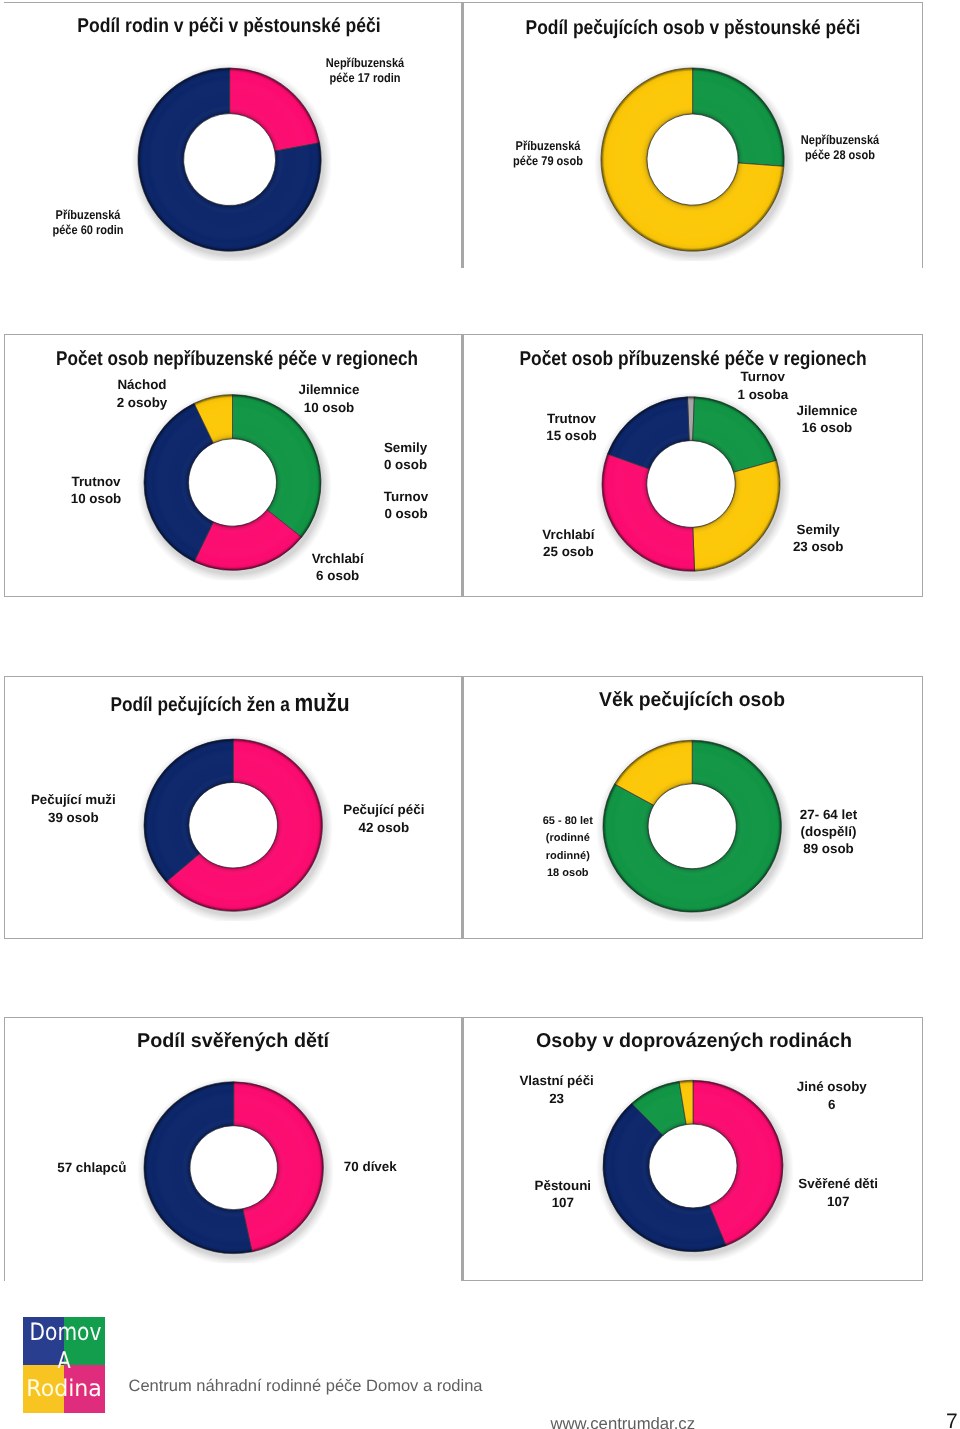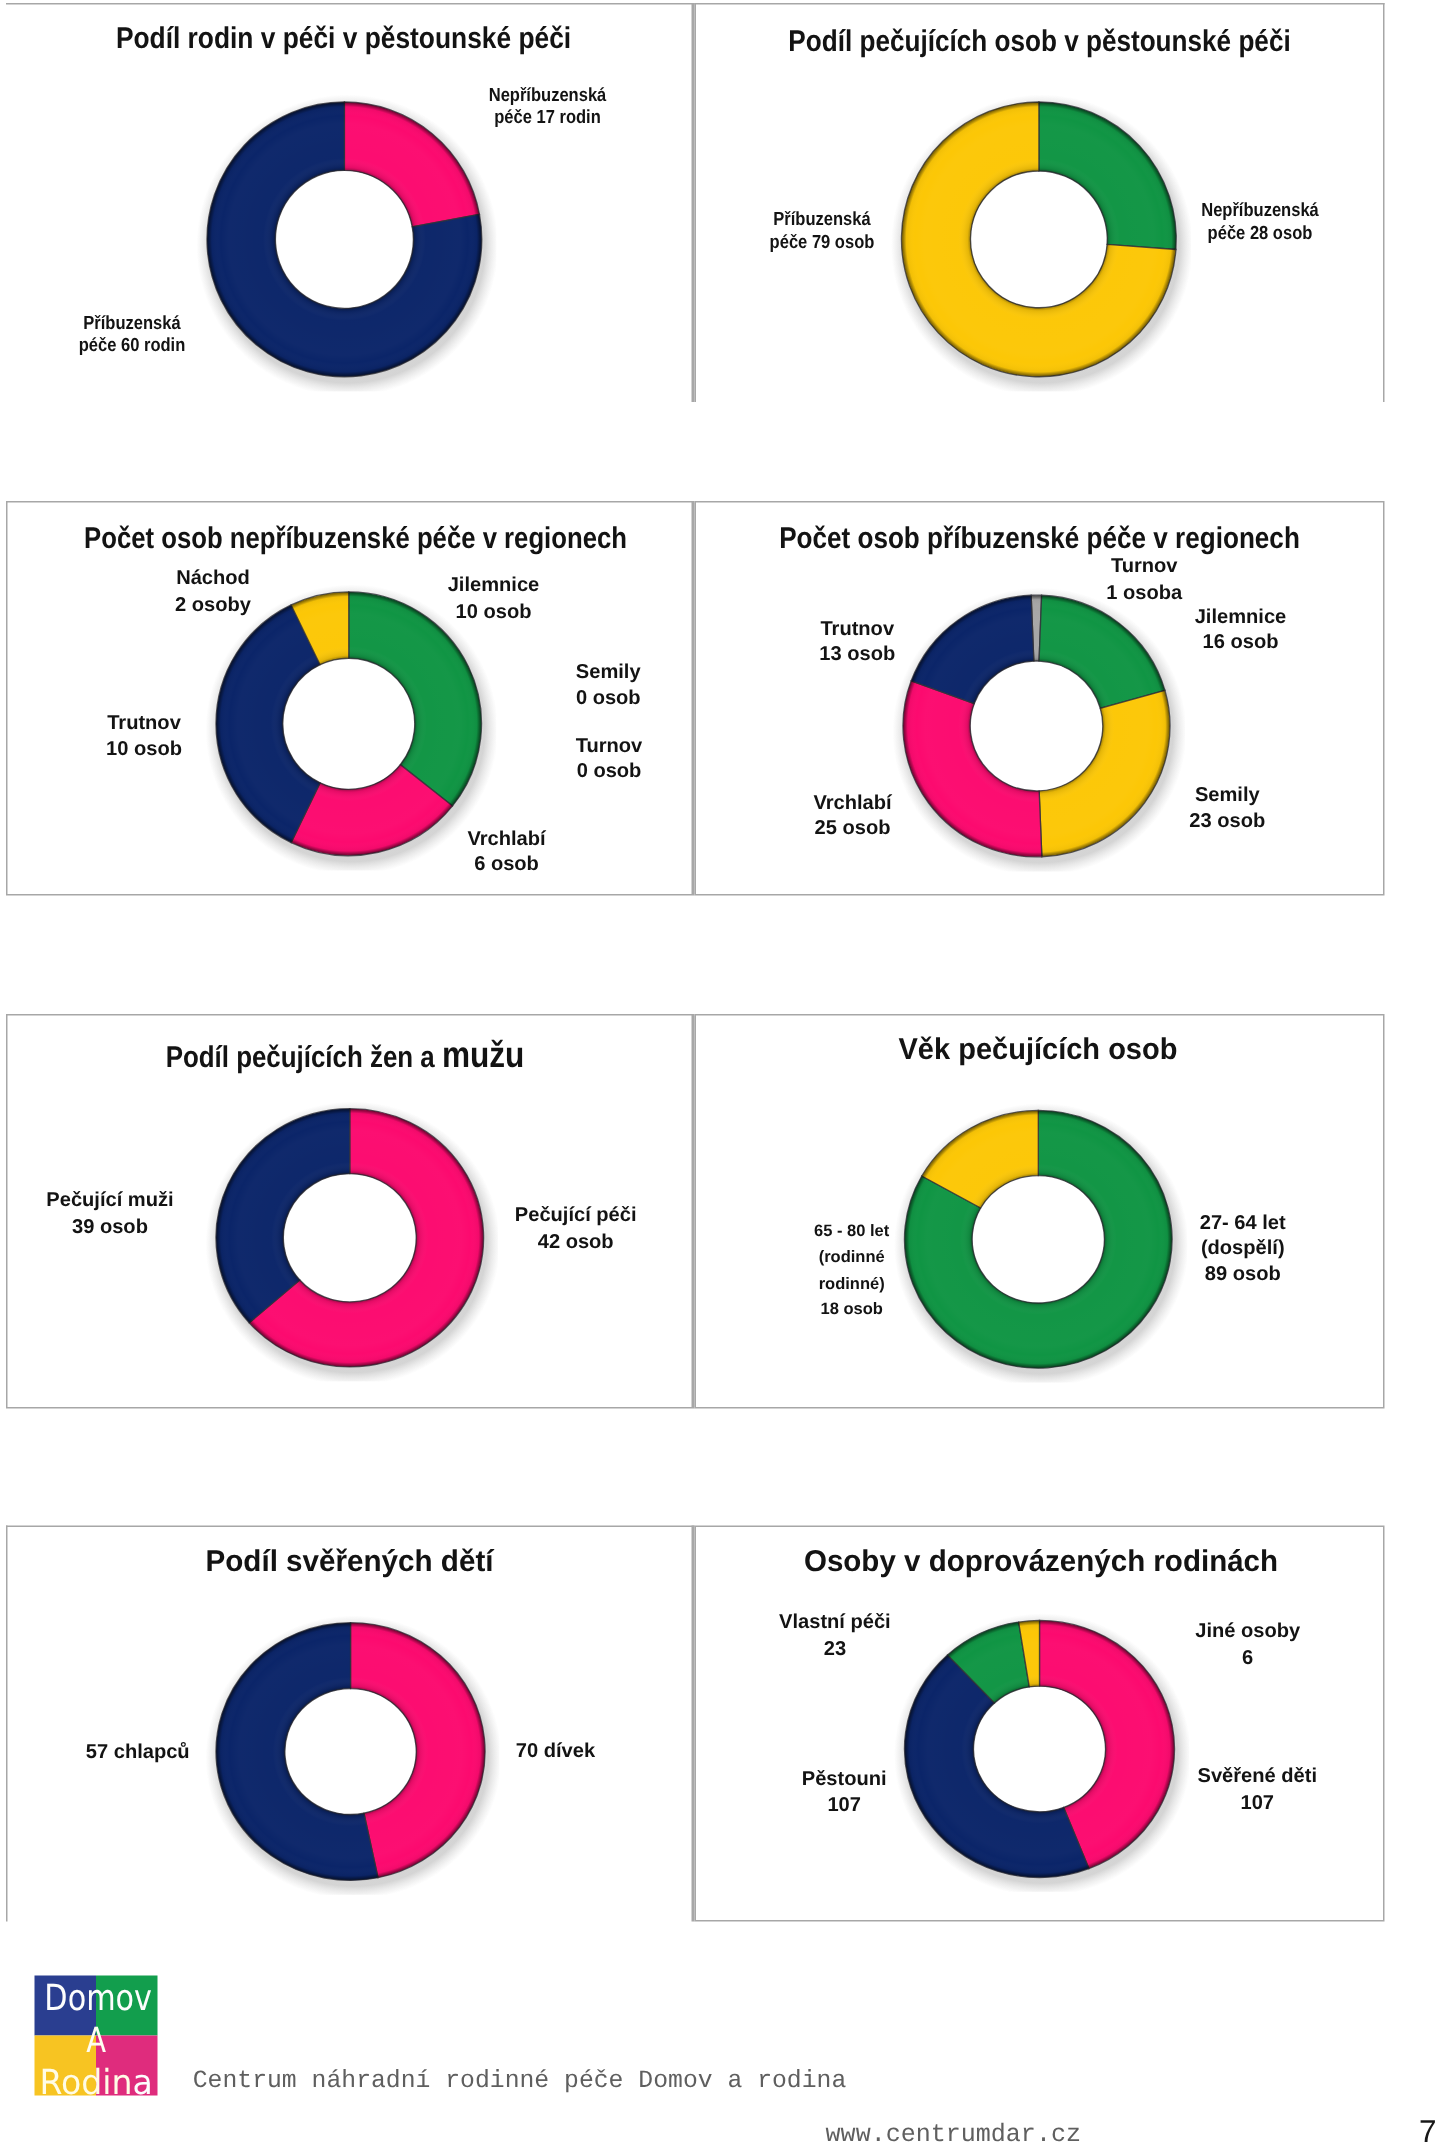--- a/index.html
+++ b/index.html
@@ -7,33 +7,33 @@
   body{width:960px;height:1429px;background:#fff;overflow:hidden;
        font-family:"Liberation Sans",sans-serif;-webkit-font-smoothing:antialiased;text-rendering:geometricPrecision;}
   .panel{position:absolute;box-sizing:border-box;background:transparent;}
   .chartwrap{position:absolute;}
   .chartwrap svg{display:block;}
   .ttl{position:absolute;font-weight:bold;color:#131313;text-align:center;white-space:nowrap;}
   .ttl .big{font-size:1.22em;}
   .lbl{position:absolute;font-weight:bold;color:#131313;text-align:center;white-space:nowrap;}
   .lbl div{white-space:nowrap;}
   
-  .logo{position:absolute;left:22.9px;top:1317.4px;width:82.2px;height:80px;}
+  .logo{position:absolute;left:22.9px;top:1317.4px;width:82.2px;height:96px;}
   .q{position:absolute;width:50%;height:50%;}
   .q1{left:0;top:0;background:#2a3e90;}
   .q2{left:50%;top:0;background:#129e4d;}
   .q3{left:0;top:50%;background:#f7c422;}
   .q4{left:50%;top:50%;background:#df2c7d;}
   .lw{position:absolute;color:#fdfdfd;font-family:"DejaVu Sans",sans-serif;font-weight:400;
       text-align:center;width:100%;line-height:1;white-space:nowrap;}
   .lw1{top:2.5px;left:0px;font-size:24px;transform:scaleX(0.84);}
   .lw2{top:33.0px;left:0.5px;font-size:23px;color:#fffdf2;transform:scaleX(0.84);}
   .lw3{top:60.5px;left:0px;font-size:23px;transform:scaleX(0.96);}
   .lw3 span:first-child{color:#fffce6;}
-  .ftext{position:absolute;font-family:Liberation Mono, monospace;color:#5f5f5f;
+  .ftext{position:absolute;font-family:Liberation Sans, sans-serif;color:#5f5f5f;
          white-space:nowrap;font-weight:400;}
   .pnum{position:absolute;left:946px;top:1411px;font-family:"Liberation Sans",sans-serif;
         font-size:21px;color:#171717;font-weight:400;line-height:1;}
 </style>
 </head>
 <body>
 
 <div class="panel" style="left:4px;top:2px;width:459px;height:266px;border-top:1px solid #a7a7a7;border-right:2px solid #a7a7a7;"></div>
 <div class="panel" style="left:463px;top:2px;width:460px;height:266px;border-top:1px solid #a7a7a7;border-left:1px solid #a7a7a7;border-right:1px solid #a7a7a7;"></div>
 <div class="panel" style="left:4px;top:334px;width:459px;height:263px;border-top:1px solid #a7a7a7;border-left:1px solid #a7a7a7;border-right:2px solid #a7a7a7;border-bottom:1px solid #a7a7a7;"></div>
@@ -396,21 +396,21 @@
 <div class="lbl" style="left:668.2px;top:520.62px;width:300px;font-size:13.4px;line-height:17.4px;transform:scaleX(1.0);">
     <div>Semily</div>
     <div>23 osob</div>
   </div>
 <div class="lbl" style="left:418.4px;top:526.02px;width:300px;font-size:13.4px;line-height:17.4px;transform:scaleX(1.0);">
     <div>Vrchlabí</div>
     <div>25 osob</div>
   </div>
 <div class="lbl" style="left:421.5px;top:409.62px;width:300px;font-size:13.4px;line-height:17.4px;transform:scaleX(1.0);">
     <div>Trutnov</div>
-    <div>13 osob</div>
+    <div>15 osob</div>
   </div>
 <div class="lbl" style="left:-76.7px;top:791.12px;width:300px;font-size:13.4px;line-height:17.4px;transform:scaleX(1.0);">
     <div>Pečující muži</div>
     <div>39 osob</div>
   </div>
 <div class="lbl" style="left:233.8px;top:801.12px;width:300px;font-size:13.4px;line-height:17.4px;transform:scaleX(1.0);">
     <div>Pečující péči</div>
     <div>42 osob</div>
   </div>
 <div class="lbl" style="left:417.79999999999995px;top:813px;width:300px;font-size:11px;line-height:17.4px;transform:scaleX(1.0);">

